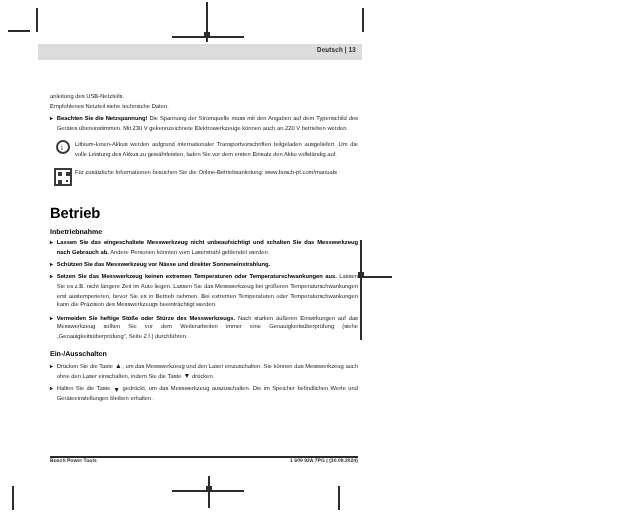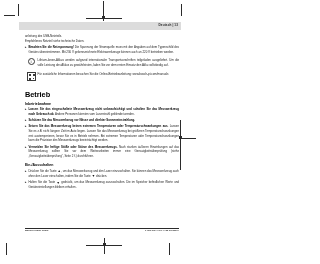--- a/index.html
+++ b/index.html
@@ -61,21 +61,21 @@
   .header-label {
     font-size: 3.1px;
     font-weight: bold;
     color: #2a2a2a;
     letter-spacing: 0.1px;
     line-height: 1;
     transform: scaleY(1.15);
   }
 
   .content {
-    padding: 4px 2px 0 6px;
+    padding: 16px 2px 0 6px;
   }
 
   .para {
     font-size: 2.9px;
     line-height: 1.62;
     color: #222;
     margin: 0 0 0.6px 0;
     text-align: justify;
     letter-spacing: 0.01px;
   }

